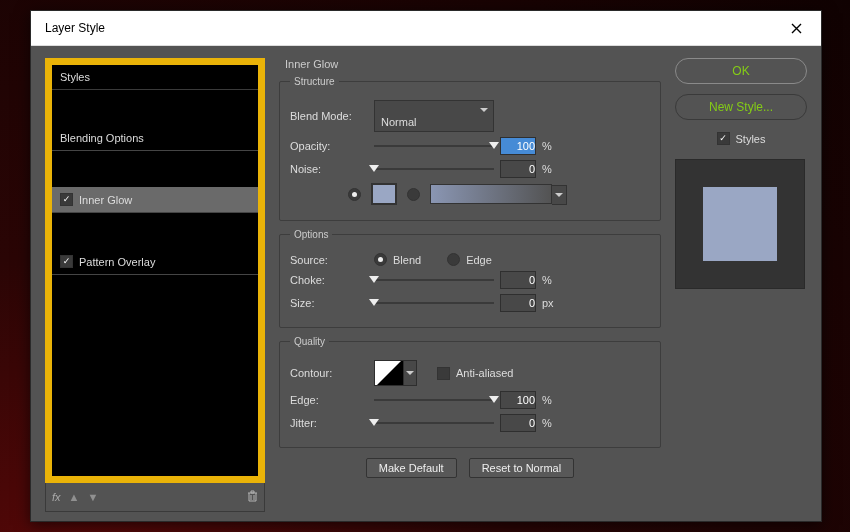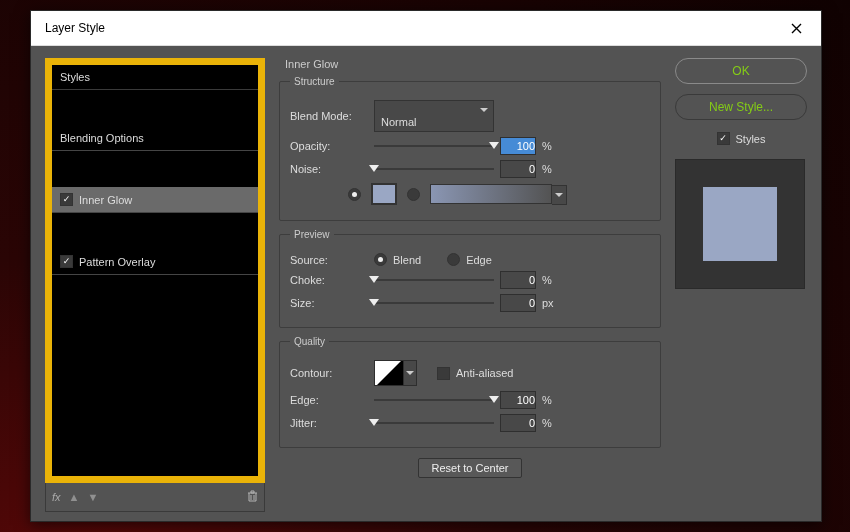--- a/index.html
+++ b/index.html
@@ -396,21 +396,21 @@
           <span class="swatch" style="background:#9aa7c4"></span>
           <span class="radio"></span>
           <span class="gradbox">
             <span class="checker"></span>
             <span class="drop"></span>
           </span>
         </div>
       </fieldset>
 
       <fieldset class="group">
-        <legend>Preview</legend>
+        <legend>Options</legend>
 
 
         <div class="row">
           <span class="lbl">Source:</span>
           <span class="radio on"></span>
           <span>Blend</span>
           <span style="width:14px"></span>
           <span class="radio"></span>
           <span>Edge</span>
         </div>
@@ -465,21 +465,22 @@
           <span class="slider" style="width:120px;flex:none">
               <span class="track"></span>
               <span class="thumb" style="left:0%"></span>
             </span>
           <span class="numbox">0</span>
           <span class="unit">%</span>
         </div>
       </fieldset>
 
       <div class="btns-row">
-        <span class="btn">Reset to Center</span>
+        <span class="btn">Make Default</span>
+        <span class="btn">Reset to Normal</span>
       </div>
     </div>
 
     <div class="right-col">
       <div class="pill accent">OK</div>
       <div class="pill">New Style...</div>
       <div class="preview-row">
         <span class="chk on"></span>
         <span>Styles</span>
       </div>

